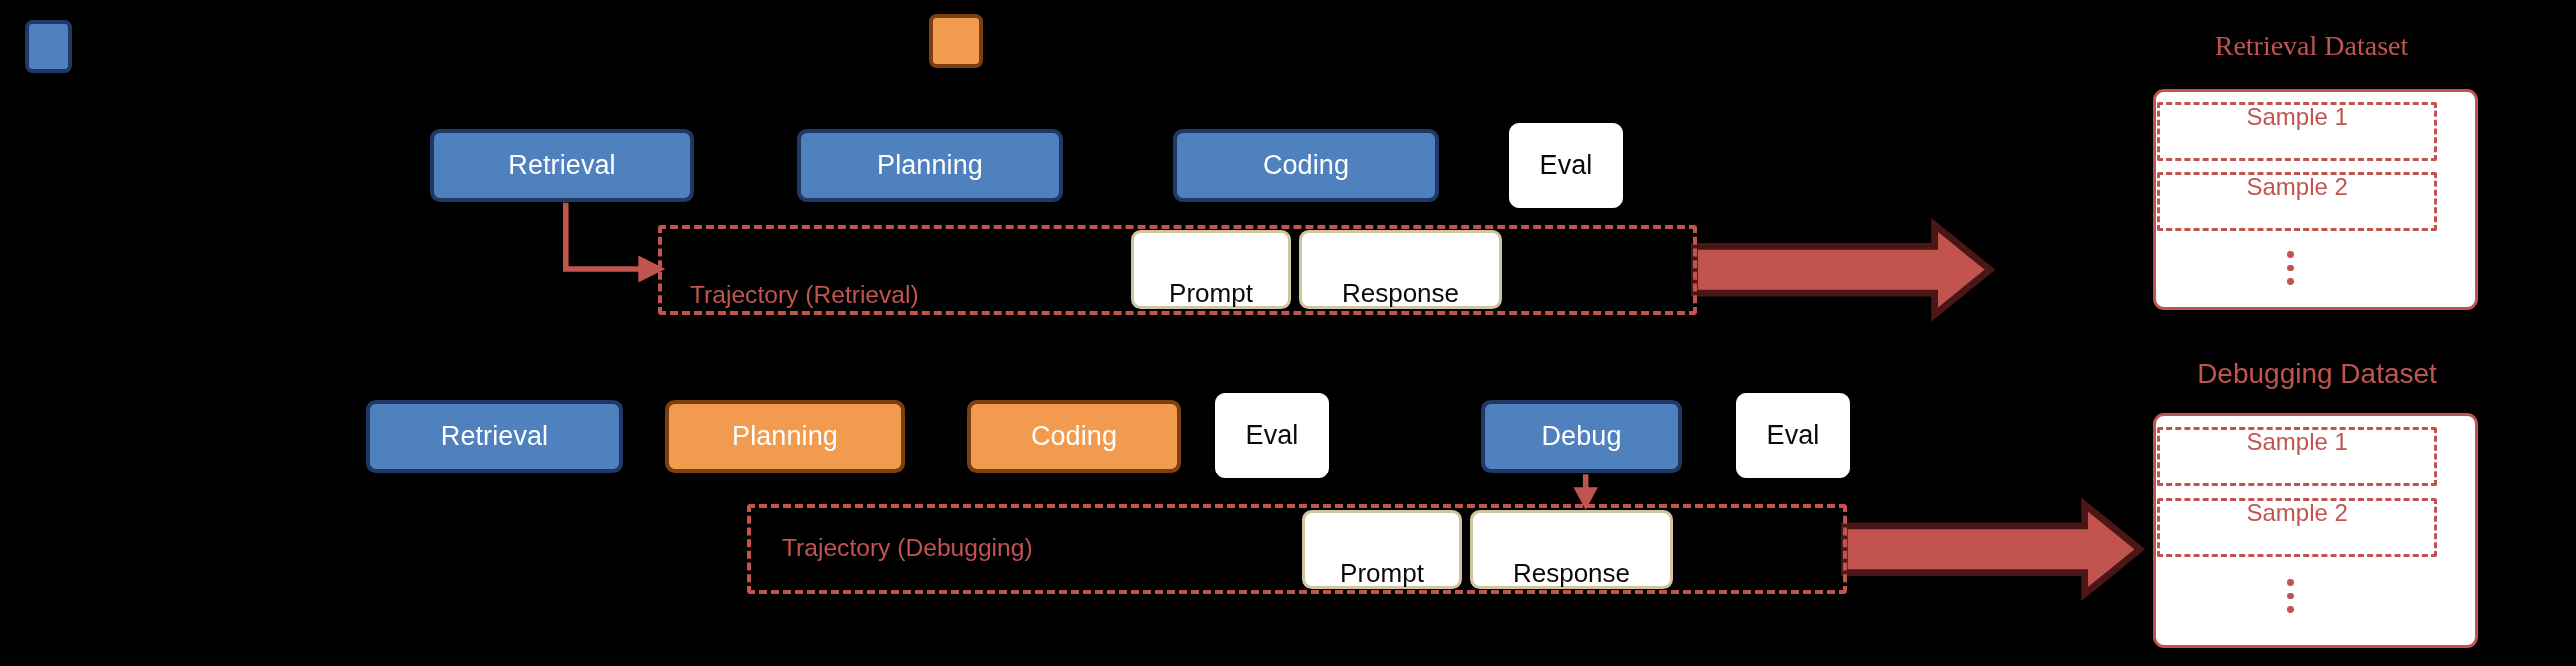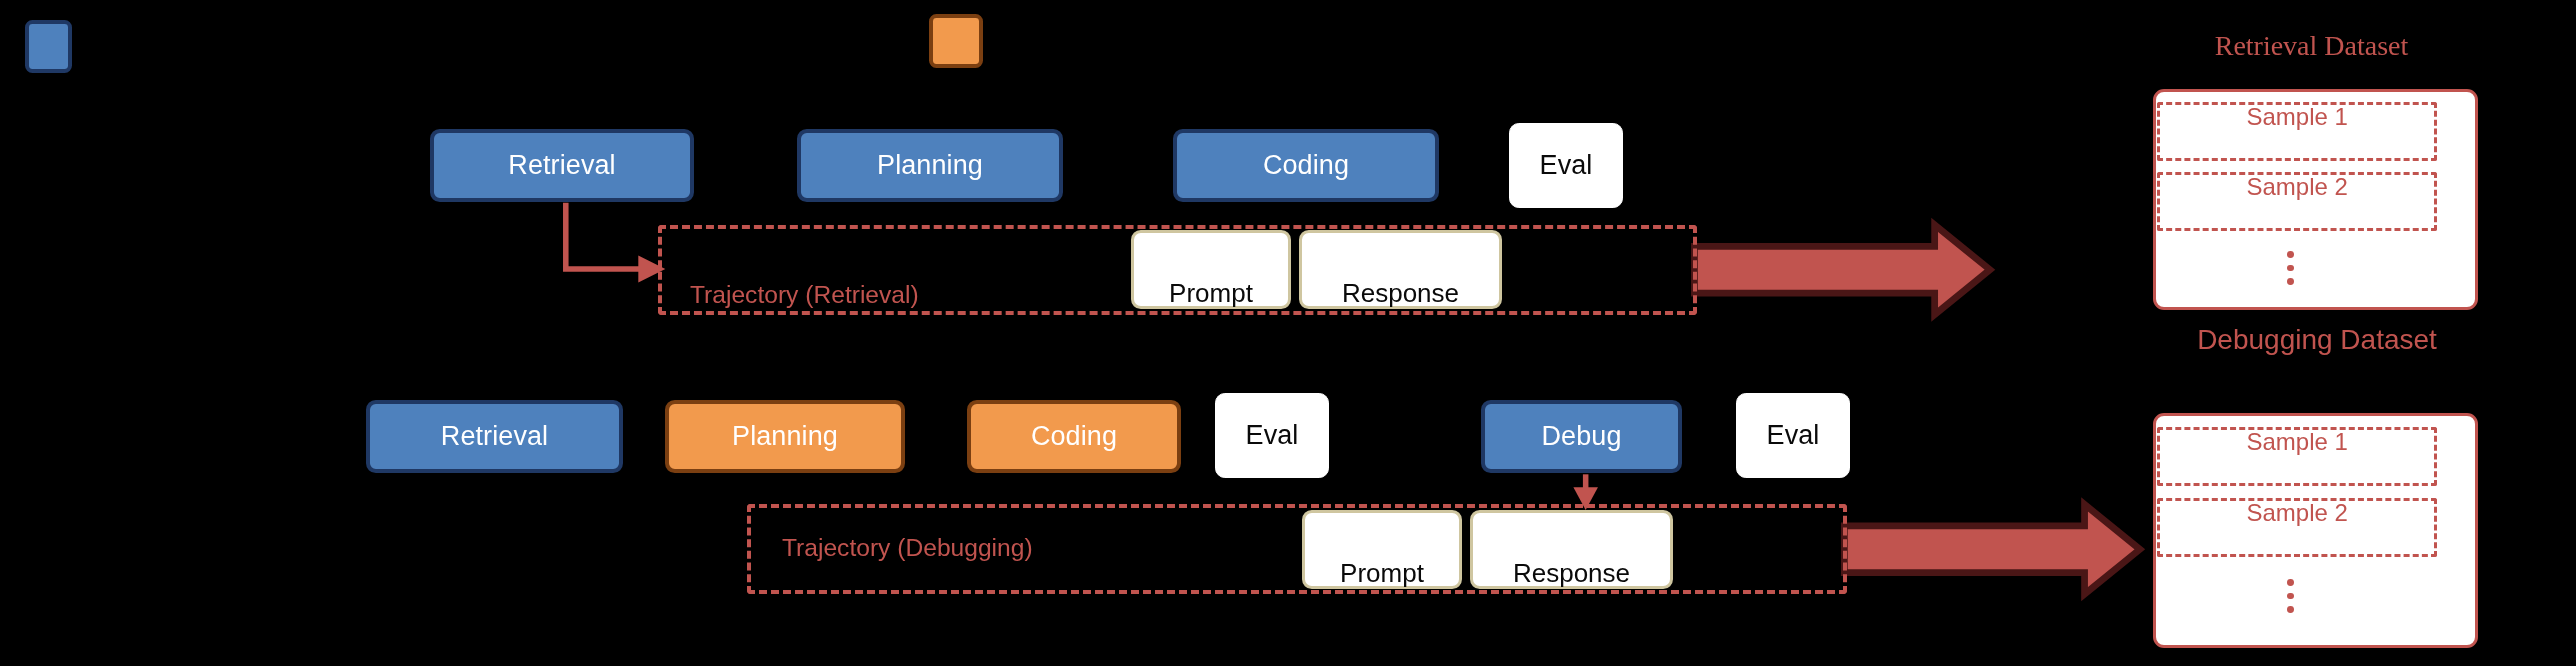--- a/index.html
+++ b/index.html
@@ -265,21 +265,21 @@
       <div class="vdots" style="left:131px; top:159px; width:7.4px; height:34px;">
         <i></i>
           <i></i>
           <i></i>
       </div>
     </div>
   </div>
 
   <div class="node">
 
-    <div class="dataset-title" style="left:2108px; top:326px; width:418px;">Debugging Dataset</div>
+    <div class="dataset-title" style="left:2108px; top:360px; width:418px;">Debugging Dataset</div>
 
     <div class="dataset-box" style="left:2153px; top:413px; width:325px; height:235px;">
 
       <div class="sample-row" style="left:1.2px; top:11px; width:280px; height:59px;">
         <span>Sample 1</span>
       </div>
 
       <div class="sample-row" style="left:1.2px; top:82px; width:280px; height:59px;">
         <span>Sample 2</span>
       </div>

